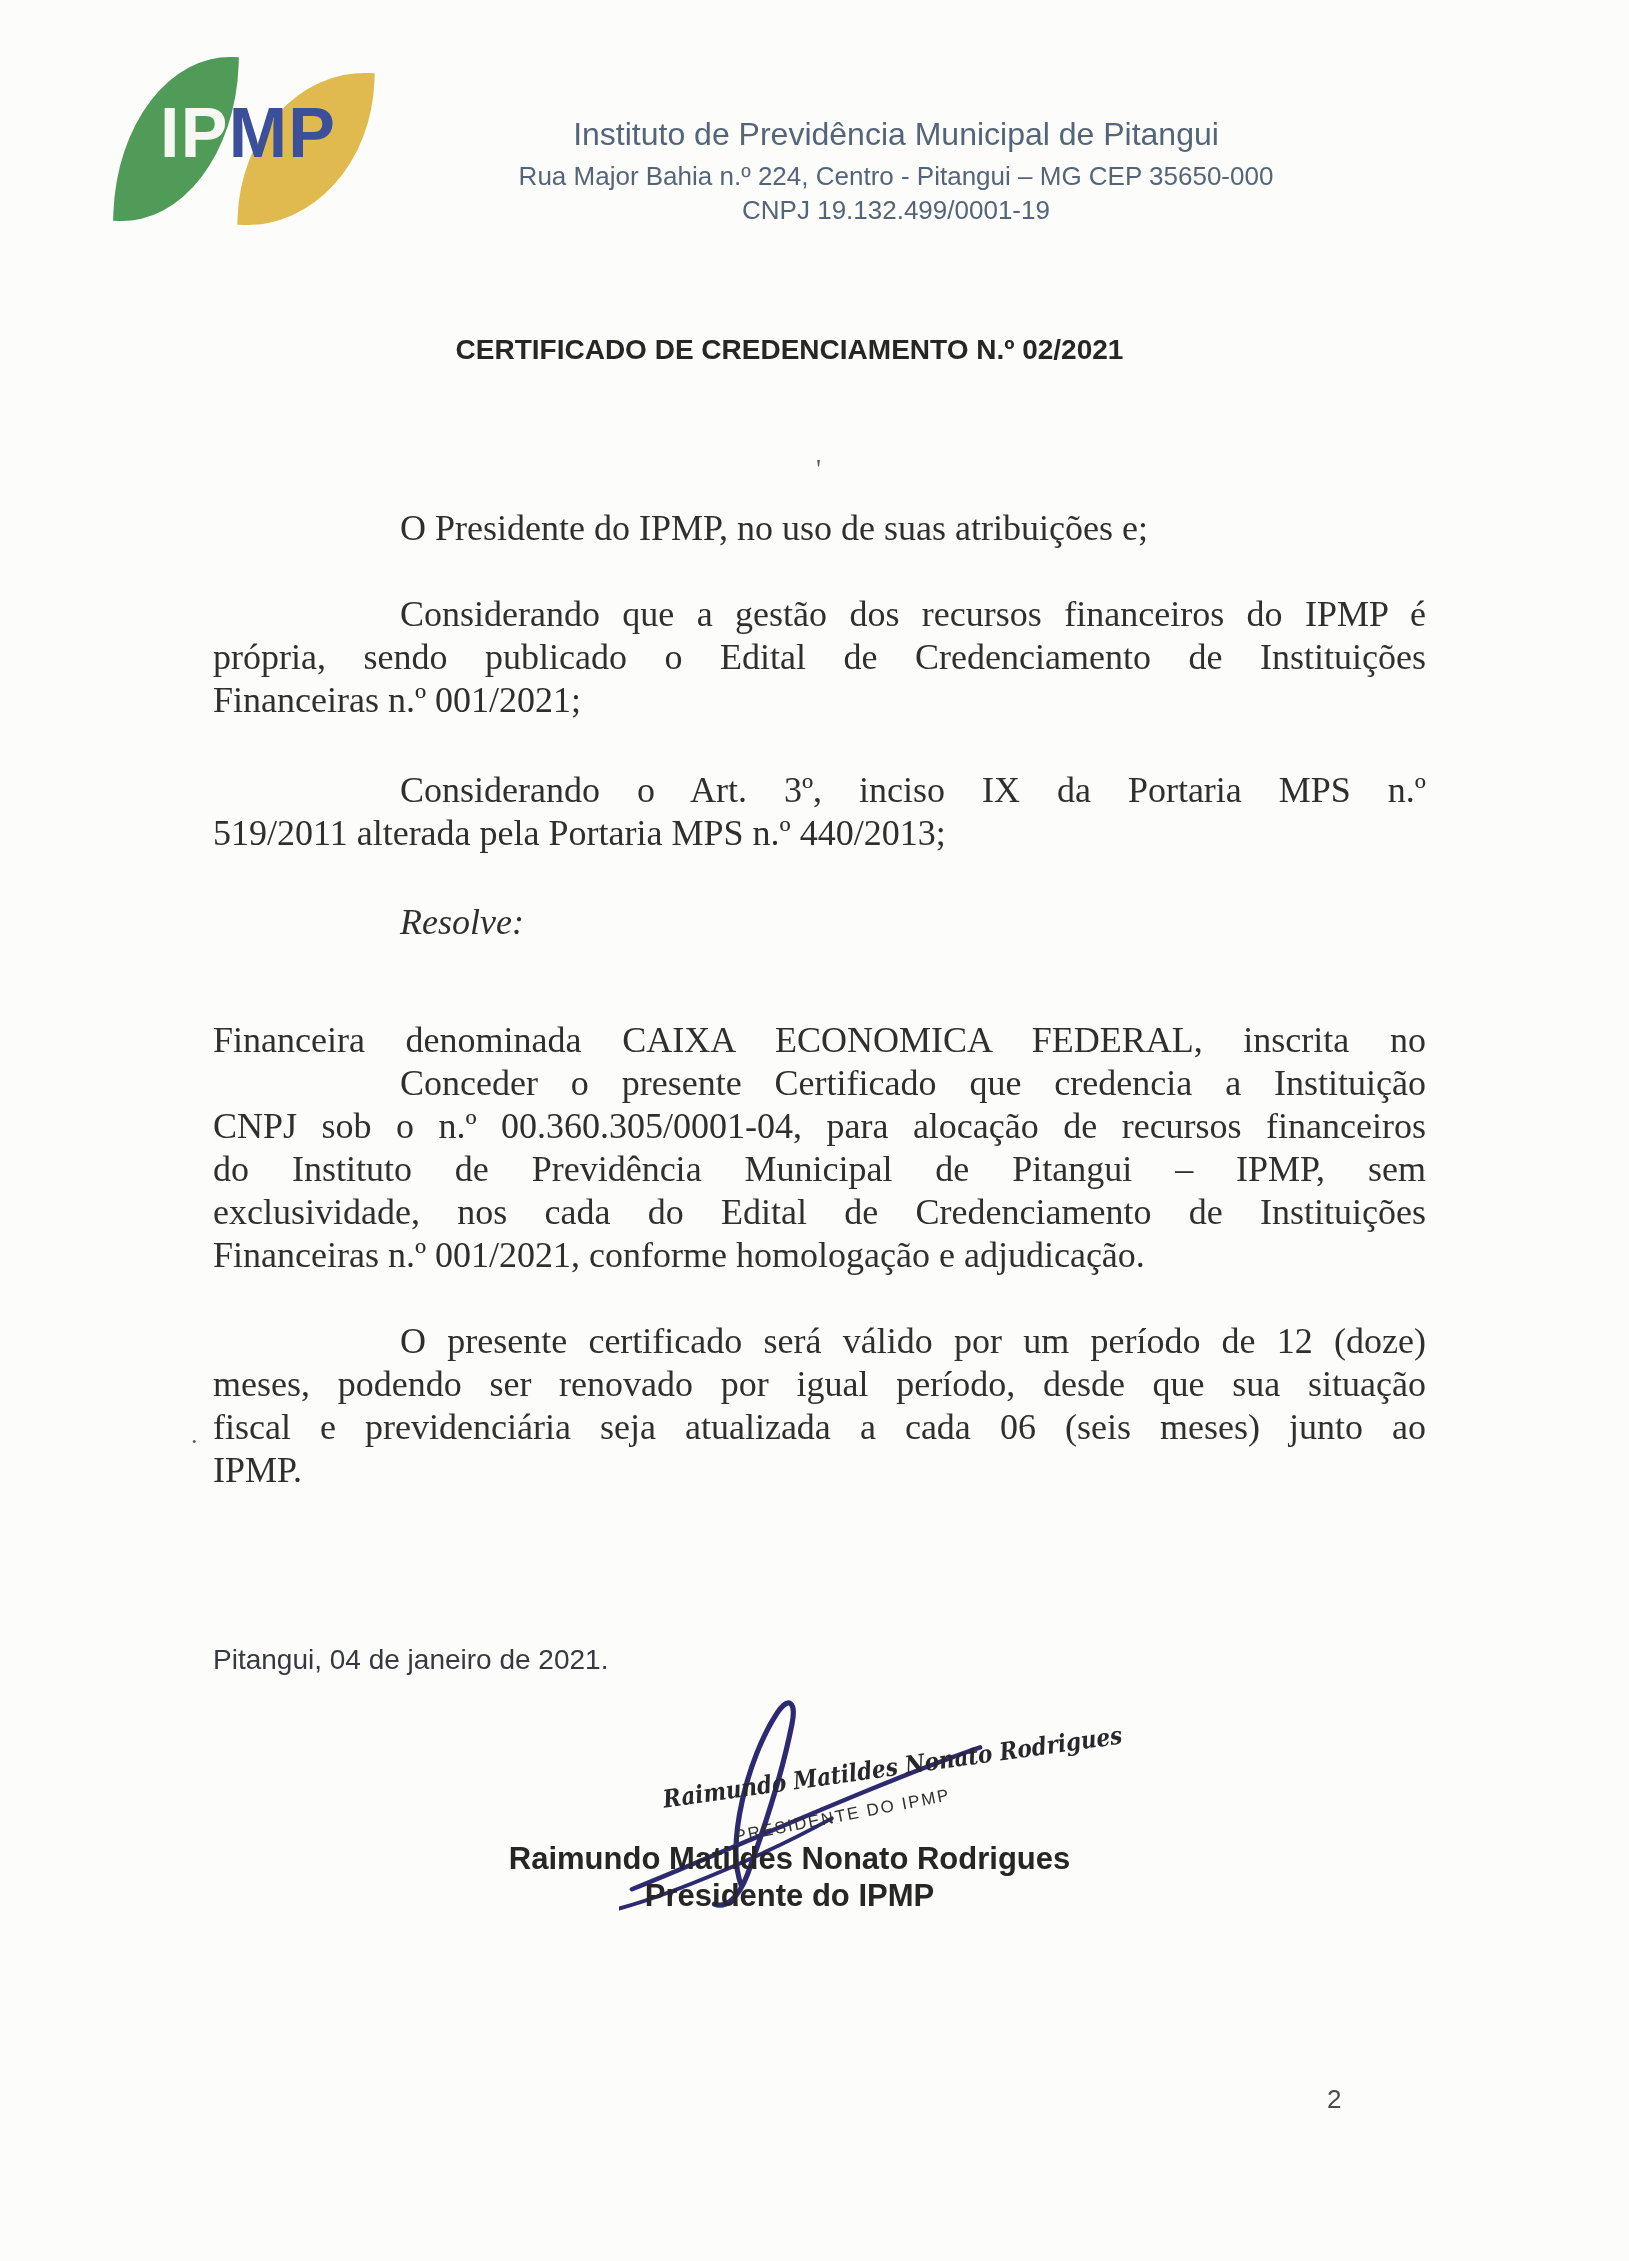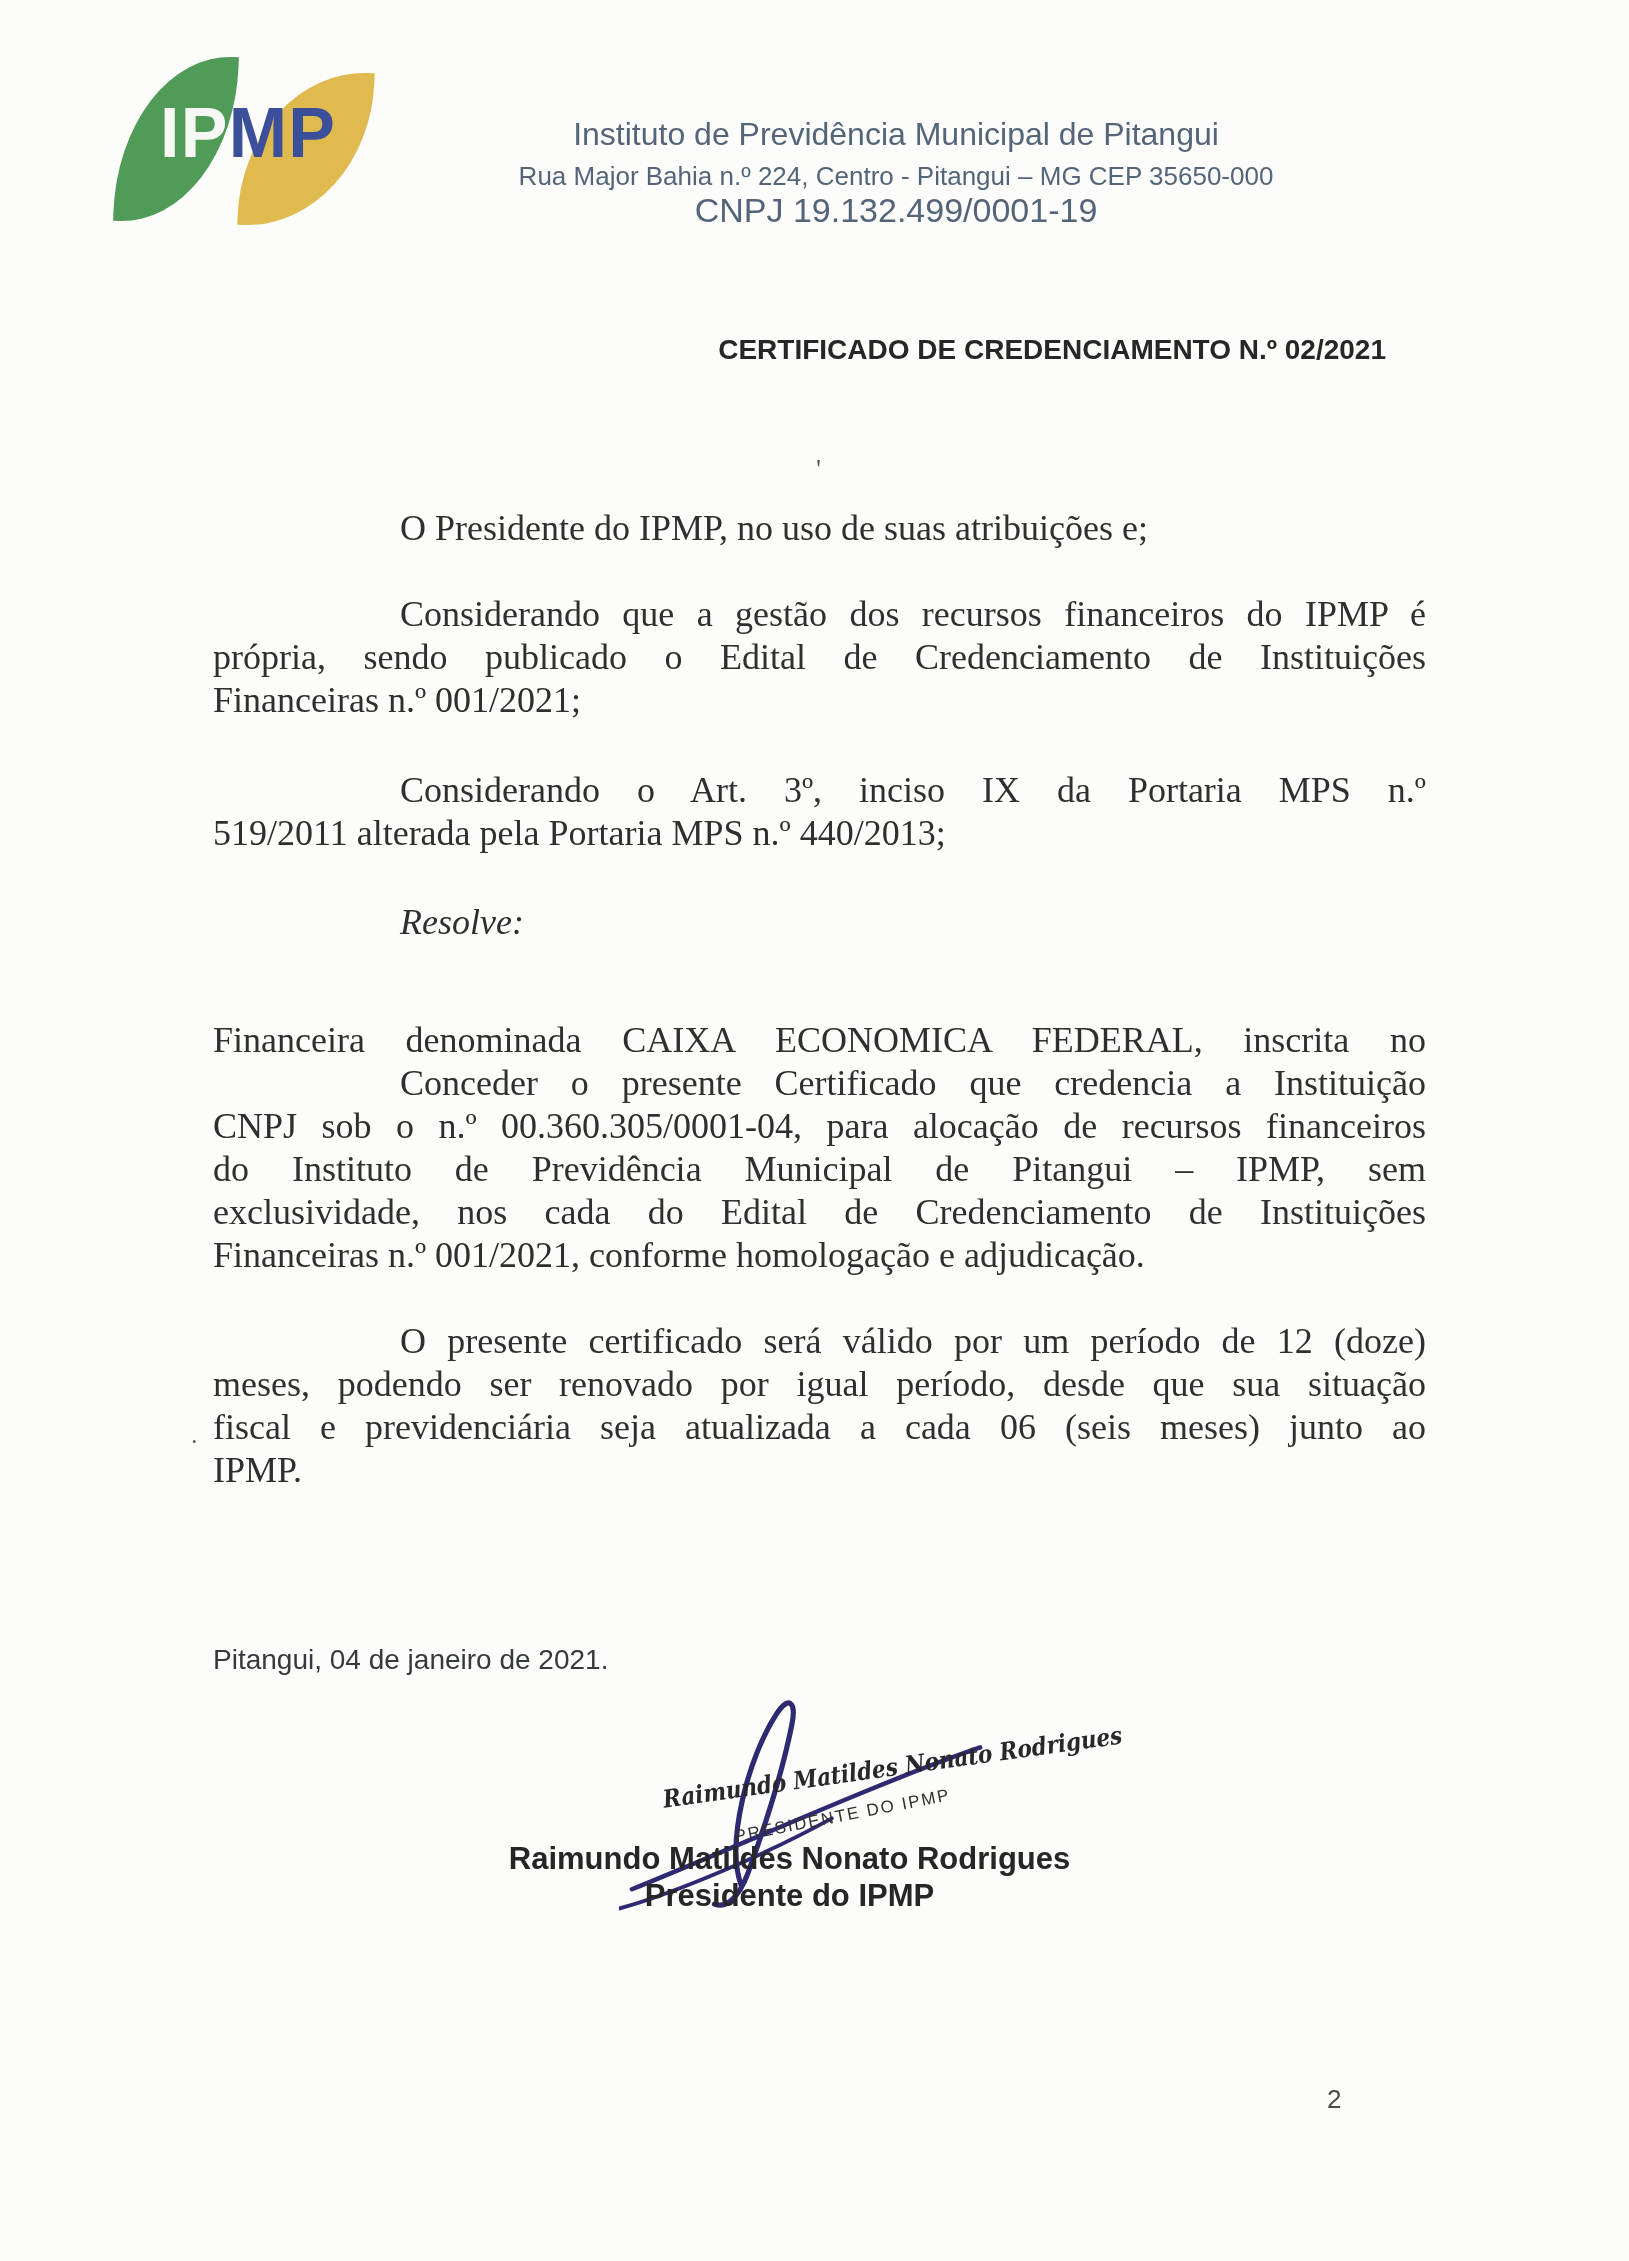--- a/index.html
+++ b/index.html
@@ -20,25 +20,25 @@
                font-family:"Liberation Sans", sans-serif; font-weight:700;
                font-size:70px; line-height:70px; letter-spacing:1.3px; }
   .logo-text .ip { color:#f7f8f4; }
   .logo-text .mp { color:#3b4f9b; }
 
   .header-text { position:absolute; left:361px; top:94px; width:1070px;
                  text-align:center; font-family:"Liberation Sans", sans-serif;
                  color:#546579; }
   .header-text .org  { font-size:32px; line-height:41px;margin-top:20px; }
   .header-text .addr { font-size:26px; line-height:34px; margin-top:3.9px; }
-  .header-text .cnpj { font-size:34px; line-height:34px; }
+  .header-text .cnpj { font-size:26px; line-height:34px; }
 
   
   .doc-title { position:absolute; left:193px; top:334px; width:1193px;
-               text-align:right; font-family:"Liberation Sans", sans-serif;
+               text-align:center; font-family:"Liberation Sans", sans-serif;
                font-weight:700; font-size:28px; color:#262626; }
 
   
   .para { position:absolute; left:213px; width:1213px; font-size:36px; }
   .line { height:43px; line-height:43px; text-align:justify; text-align-last:justify;
           white-space:normal; }
   .line.last { text-align-last:left; }
   .line.indent { text-indent:187px; }
   .italic { font-style:italic; }
 

